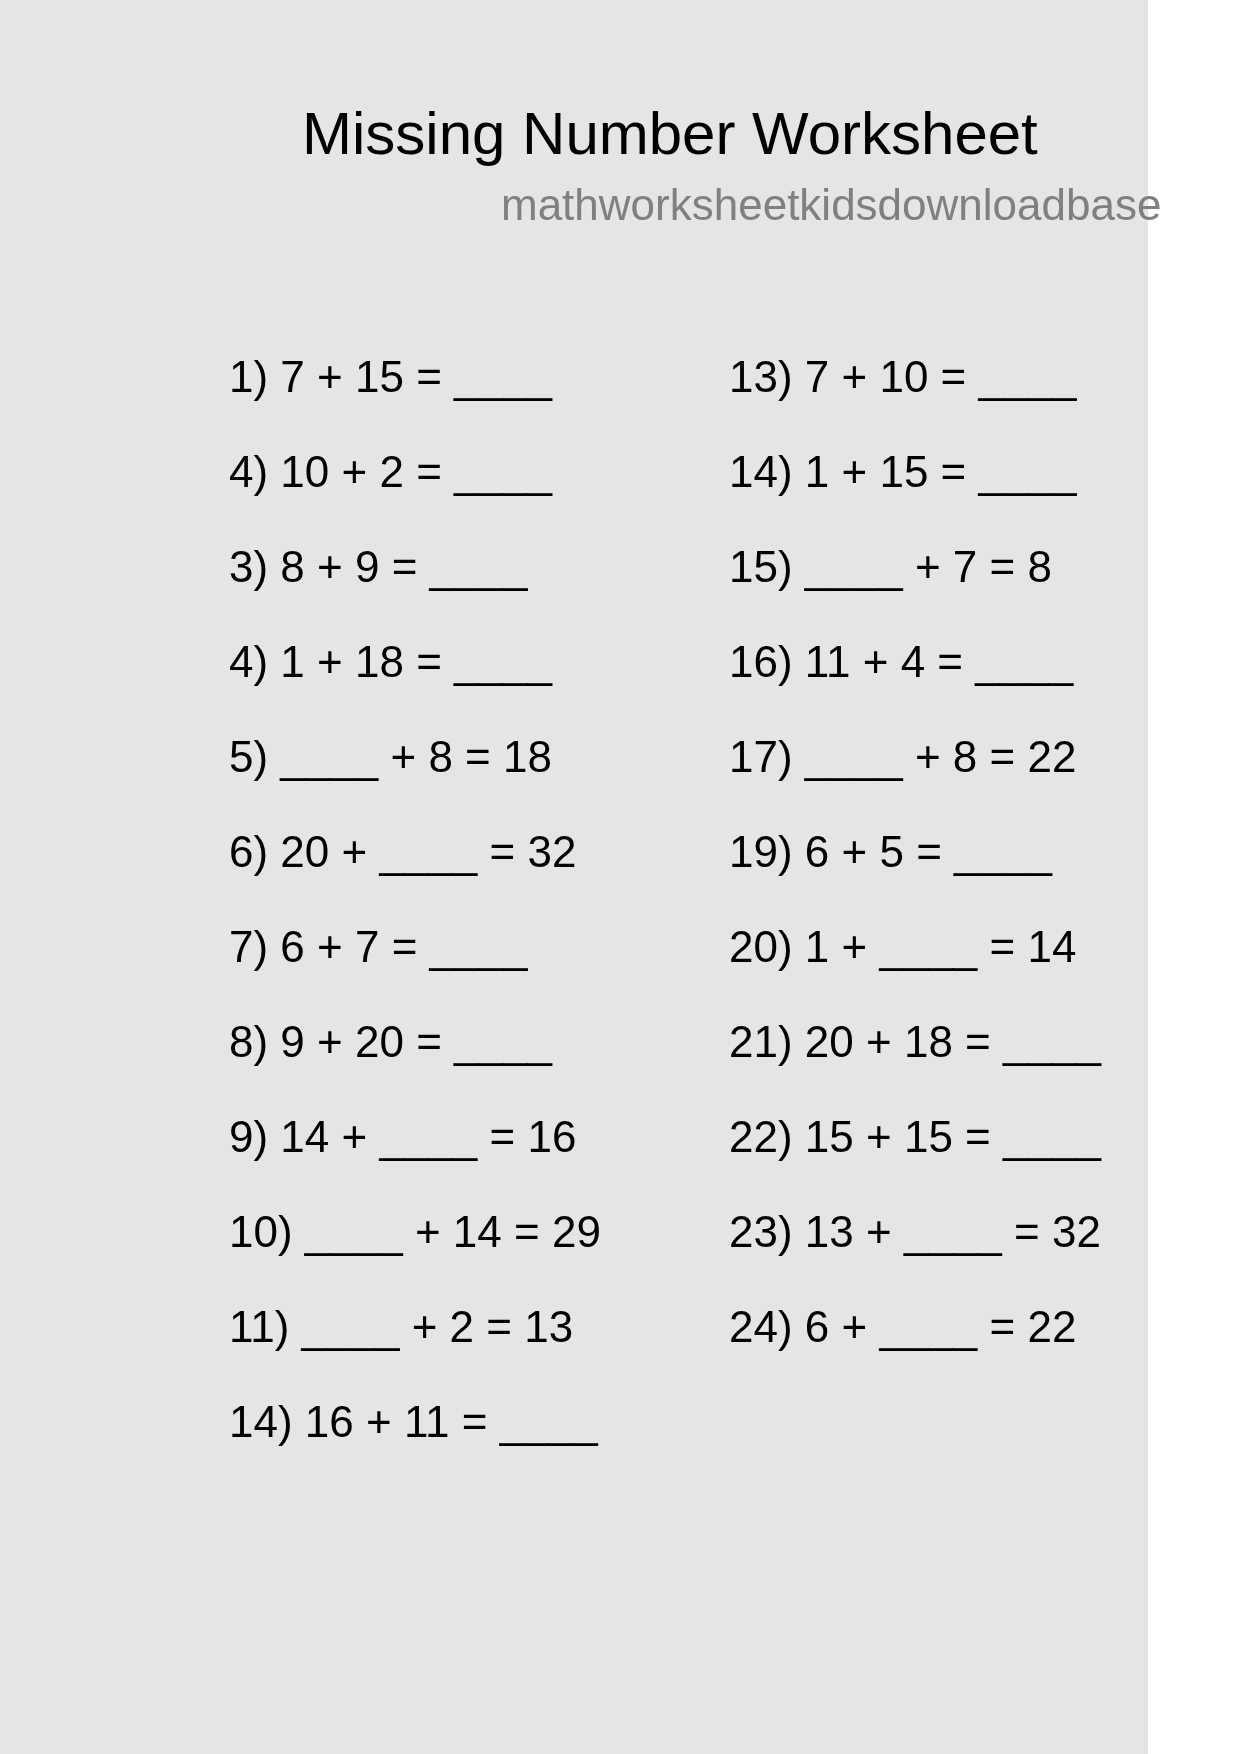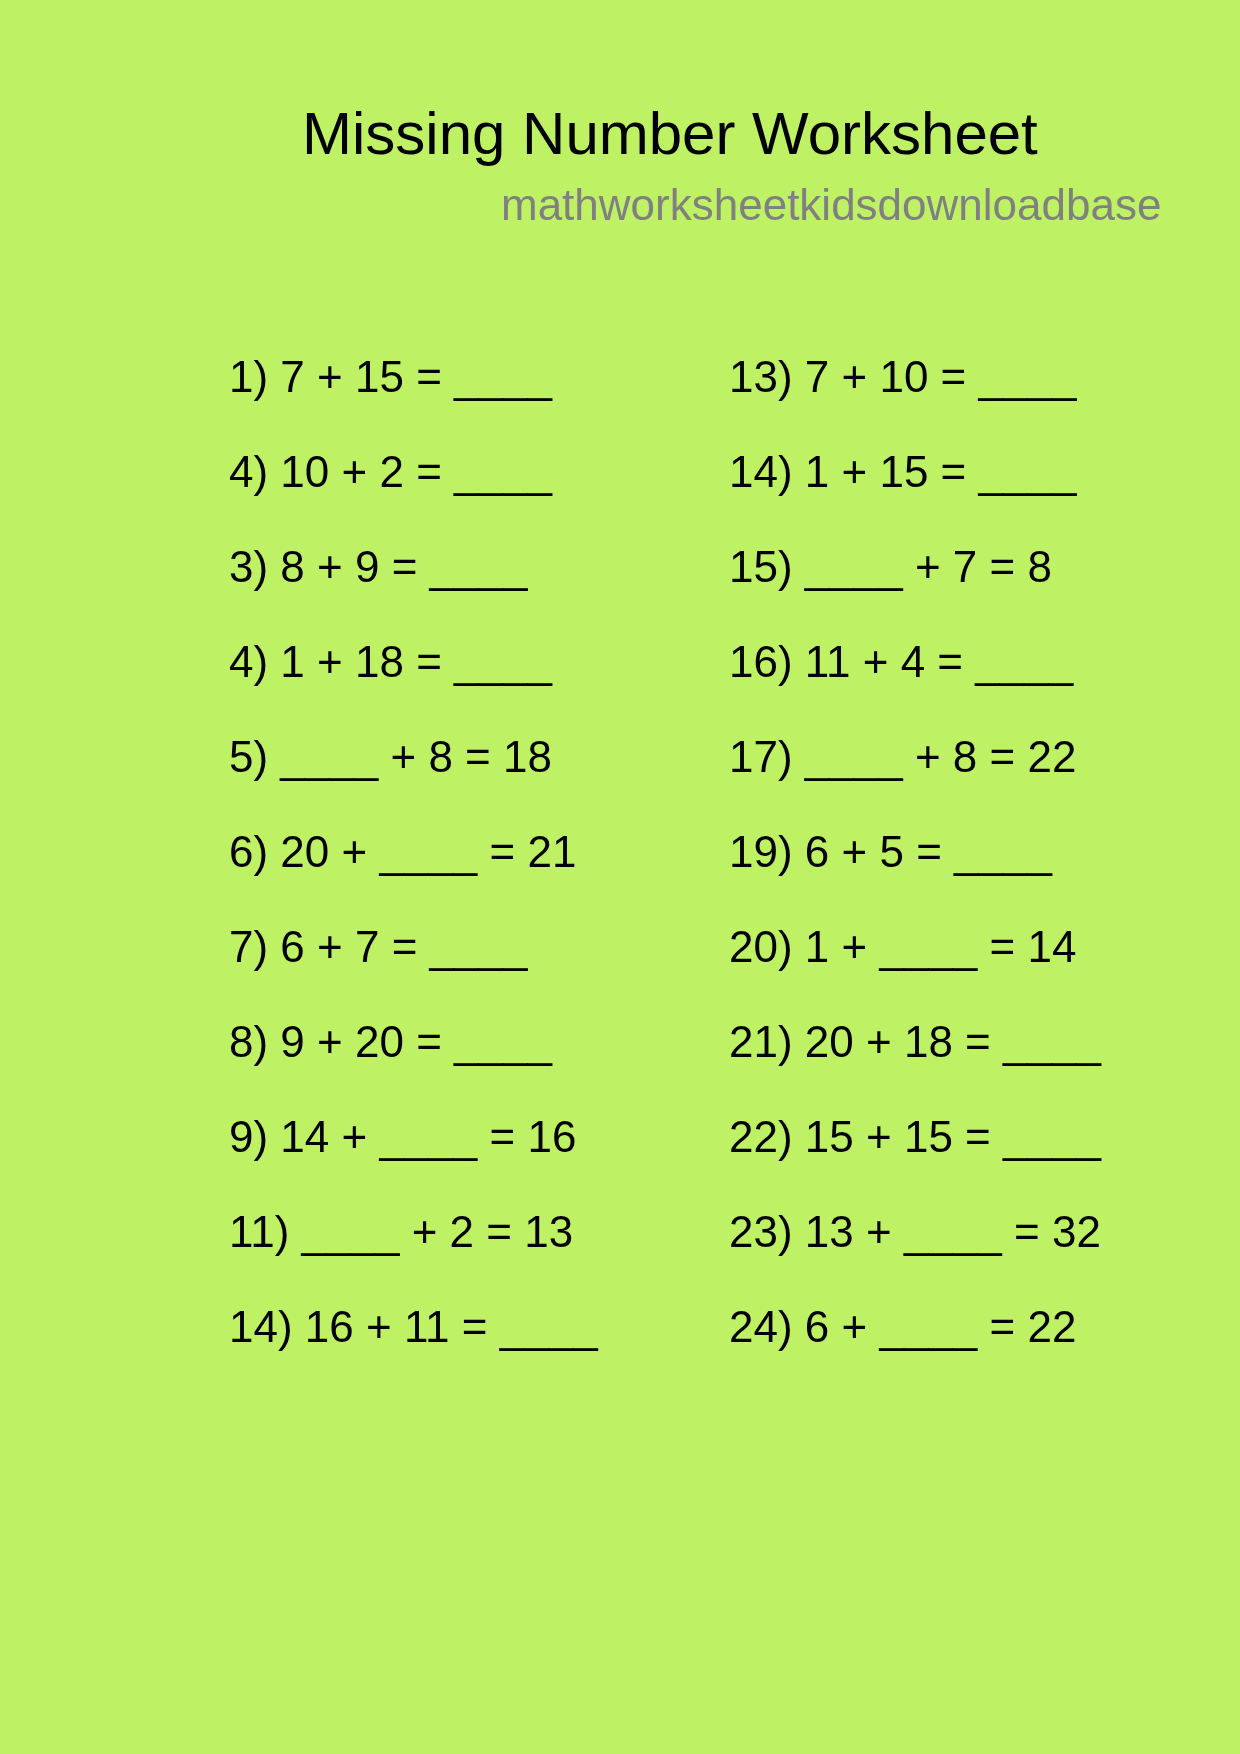--- a/index.html
+++ b/index.html
@@ -11,23 +11,23 @@
       width: 1240px;
       height: 1754px;
       position: relative;
       overflow: hidden;
       font-family: "Liberation Sans", sans-serif;
       color: #000000;
     }
     .page {
       position: absolute;
       left: 0; top: 0;
-      width: 1240px;
+      width: 1148px;
       height: 1754px;
-      background: #bef264;
+      background: #e5e5e5;
       text-decoration: underline;
     }
     .title {
       position: absolute;
       left: 302px;
       top: 104px;
       font-size: 60px;
       line-height: 60px;
       white-space: nowrap;
       color: #000000;
@@ -62,24 +62,25 @@
 <div class="page">
   <div class="title">Missing Number Worksheet</div>
   <div class="subtitle">mathworksheetkidsdownloadbase</div>
 
   <div class="column col-left">
     <div class="problem">1) 7 + 15 = ____</div>
     <div class="problem">4) 10 + 2 = ____</div>
     <div class="problem">3) 8 + 9 = ____</div>
     <div class="problem">4) 1 + 18 = ____</div>
     <div class="problem">5) ____ + 8 = 18</div>
-    <div class="problem">6) 20 + ____ = 21</div>
+    <div class="problem">6) 20 + ____ = 32</div>
     <div class="problem">7) 6 + 7 = ____</div>
     <div class="problem">8) 9 + 20 = ____</div>
     <div class="problem">9) 14 + ____ = 16</div>
+    <div class="problem">10) ____ + 14 = 29</div>
     <div class="problem">11) ____ + 2 = 13</div>
     <div class="problem">14) 16 + 11 = ____</div>
   </div>
 
   <div class="column col-right">
     <div class="problem">13) 7 + 10 = ____</div>
     <div class="problem">14) 1 + 15 = ____</div>
     <div class="problem">15) ____ + 7 = 8</div>
     <div class="problem">16) 11 + 4 = ____</div>
     <div class="problem">17) ____ + 8 = 22</div>

